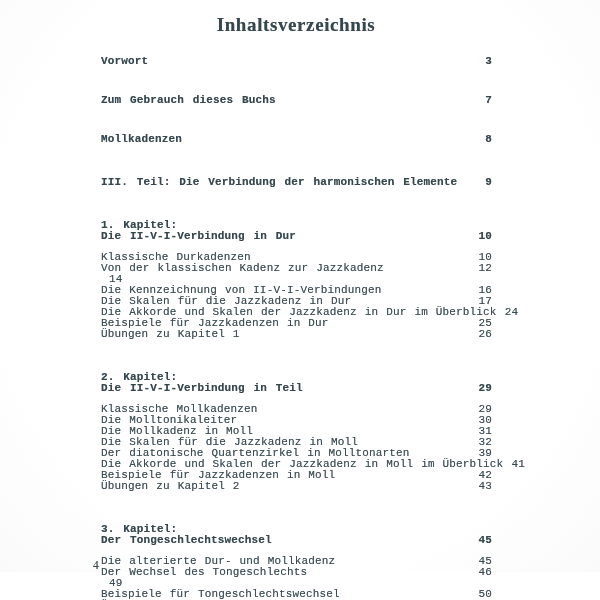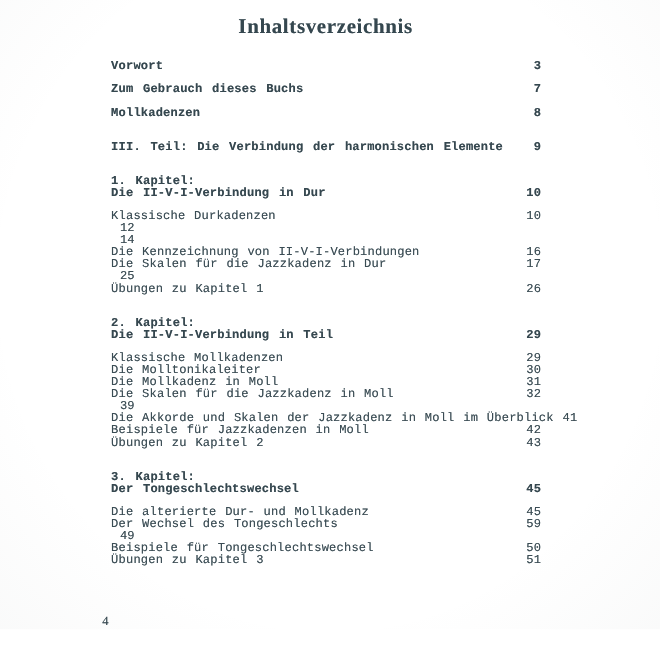--- a/index.html
+++ b/index.html
@@ -52,23 +52,23 @@
     letter-spacing: 0.15px;
     word-spacing: 1.2px;
     text-shadow: 0 0 0.4px rgba(58,76,84,0.55);
   }
   .toc-row.bold {
     font-weight: bold;
     word-spacing: 2px;
     color: #35474f;
   }
   .sp-none    { margin-top: 0; }
-  .sp-entry   { margin-top: 10px; }
+  .sp-entry   { margin-top: 28px; }
   .sp-block   { margin-top: 10px; }
-  .sp-section { margin-top: 20px; }
+  .sp-section { margin-top: 32px; }
   .toc-label {
     white-space: nowrap;
   }
   .toc-page {
     white-space: nowrap;
     text-align: right;
     padding-left: 8px;
   }
   .folio {
     position: absolute;
@@ -118,39 +118,45 @@
         <span class="toc-label">Die II-V-I-Verbindung in Dur</span>
         <span class="toc-page">10</span>
       </div>
 
       <div class="toc-row sp-block">
         <span class="toc-label">Klassische Durkadenzen</span>
         <span class="toc-page">10</span>
       </div>
 
       <div class="toc-row sp-none">
+        <span class="toc-label">Von der klassischen Kadenz zur Jazzkadenz</span>
         <span class="toc-page">12</span>
       </div>
 
       <div class="toc-row sp-none">
         <span class="toc-page">14</span>
       </div>
 
       <div class="toc-row sp-none">
         <span class="toc-label">Die Kennzeichnung von II-V-I-Verbindungen</span>
         <span class="toc-page">16</span>
       </div>
 
       <div class="toc-row sp-none">
         <span class="toc-label">Die Skalen für die Jazzkadenz in Dur</span>
         <span class="toc-page">17</span>
       </div>
 
-
-      <div class="toc-row sp-none">
+      <div class="toc-row sp-none">
+        <span class="toc-label">Die Akkorde und Skalen der Jazzkadenz in Dur im Überblick</span>
+        <span class="toc-page">24</span>
+      </div>
+
+      <div class="toc-row sp-none">
+        <span class="toc-label">Beispiele für Jazzkadenzen in Dur</span>
         <span class="toc-page">25</span>
       </div>
 
       <div class="toc-row sp-none">
         <span class="toc-label">Übungen zu Kapitel 1</span>
         <span class="toc-page">26</span>
       </div>
 
       <div class="toc-row bold sp-section">
         <span class="toc-label">2. Kapitel:</span>
@@ -176,20 +182,21 @@
         <span class="toc-label">Die Mollkadenz in Moll</span>
         <span class="toc-page">31</span>
       </div>
 
       <div class="toc-row sp-none">
         <span class="toc-label">Die Skalen für die Jazzkadenz in Moll</span>
         <span class="toc-page">32</span>
       </div>
 
       <div class="toc-row sp-none">
+        <span class="toc-label">Der diatonische Quartenzirkel in Molltonarten</span>
         <span class="toc-page">39</span>
       </div>
 
       <div class="toc-row sp-none">
         <span class="toc-label">Die Akkorde und Skalen der Jazzkadenz in Moll im Überblick</span>
         <span class="toc-page">41</span>
       </div>
 
       <div class="toc-row sp-none">
         <span class="toc-label">Beispiele für Jazzkadenzen in Moll</span>
@@ -211,21 +218,21 @@
         <span class="toc-page">45</span>
       </div>
 
       <div class="toc-row sp-block">
         <span class="toc-label">Die alterierte Dur- und Mollkadenz</span>
         <span class="toc-page">45</span>
       </div>
 
       <div class="toc-row sp-none">
         <span class="toc-label">Der Wechsel des Tongeschlechts</span>
-        <span class="toc-page">59</span>
+        <span class="toc-page">46</span>
       </div>
 
       <div class="toc-row sp-none">
         <span class="toc-page">49</span>
       </div>
 
       <div class="toc-row sp-none">
         <span class="toc-label">Beispiele für Tongeschlechtswechsel</span>
         <span class="toc-page">50</span>
       </div>

